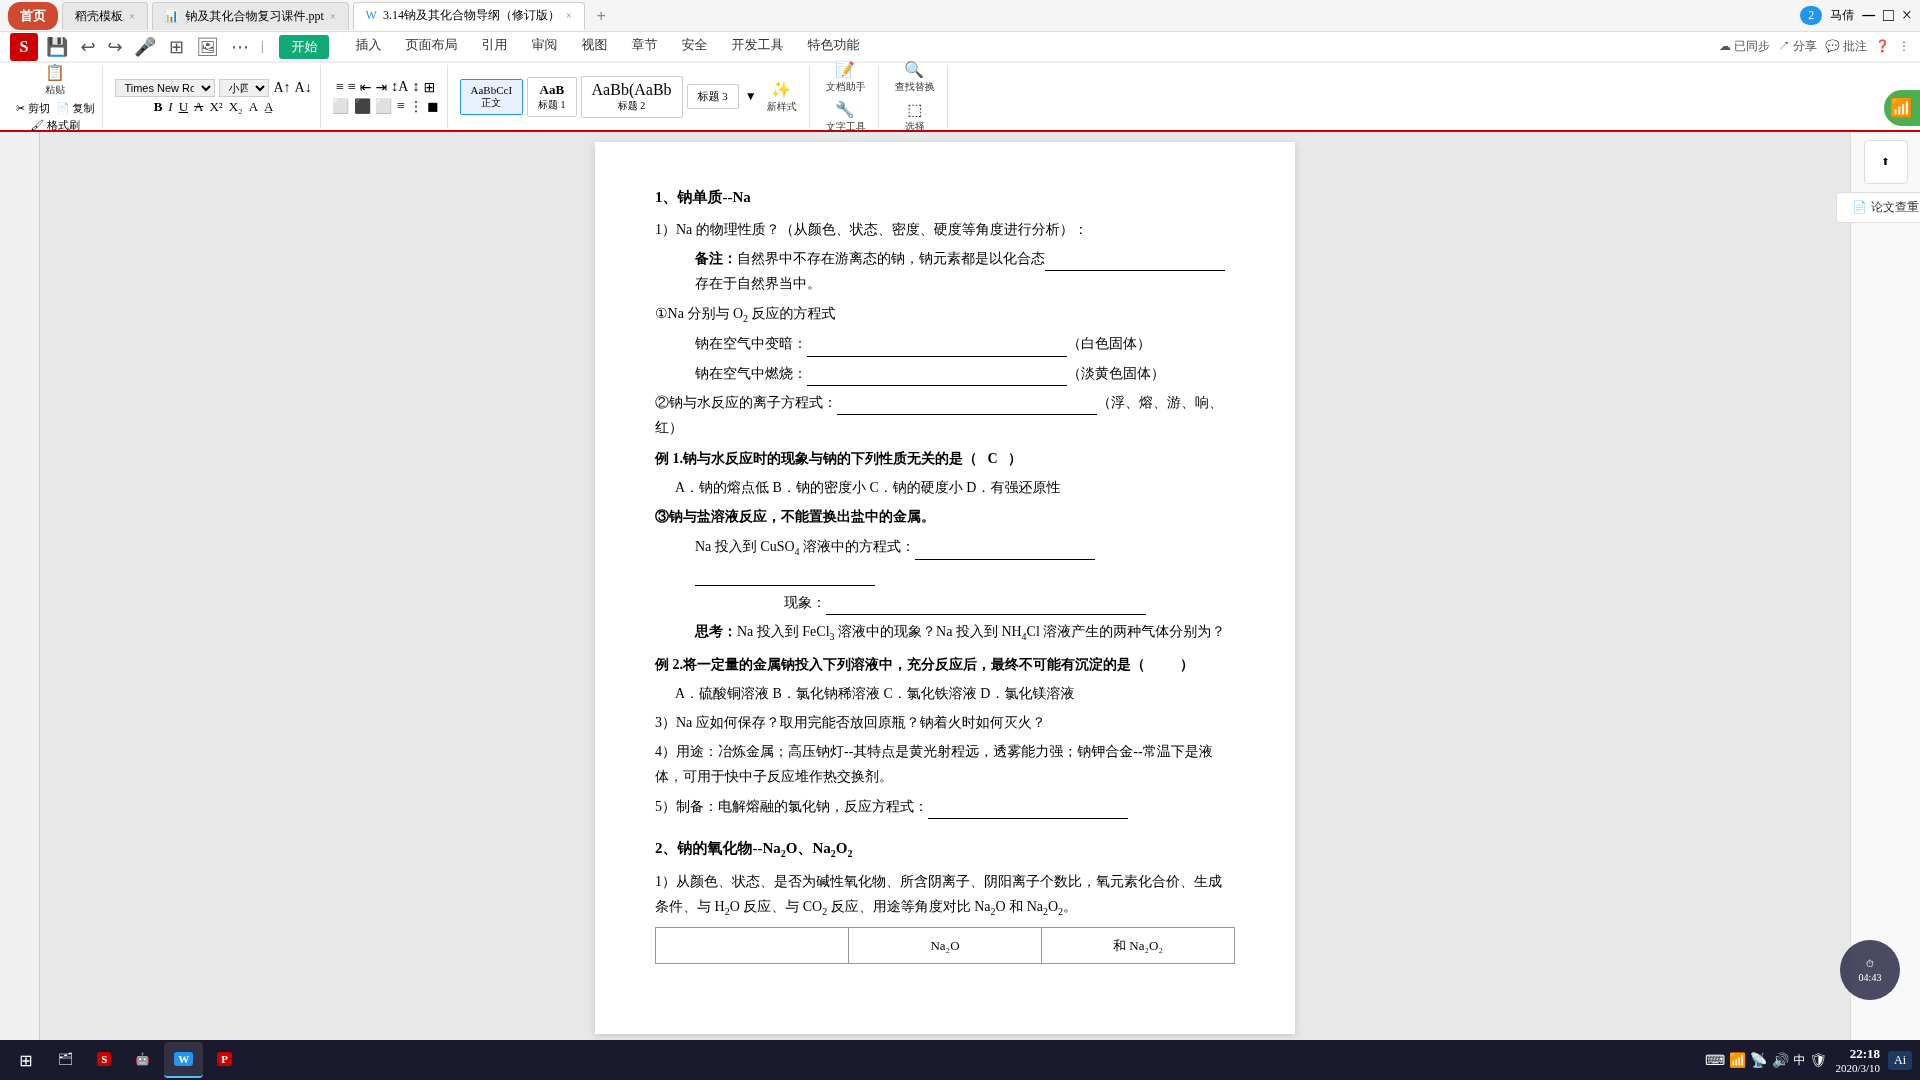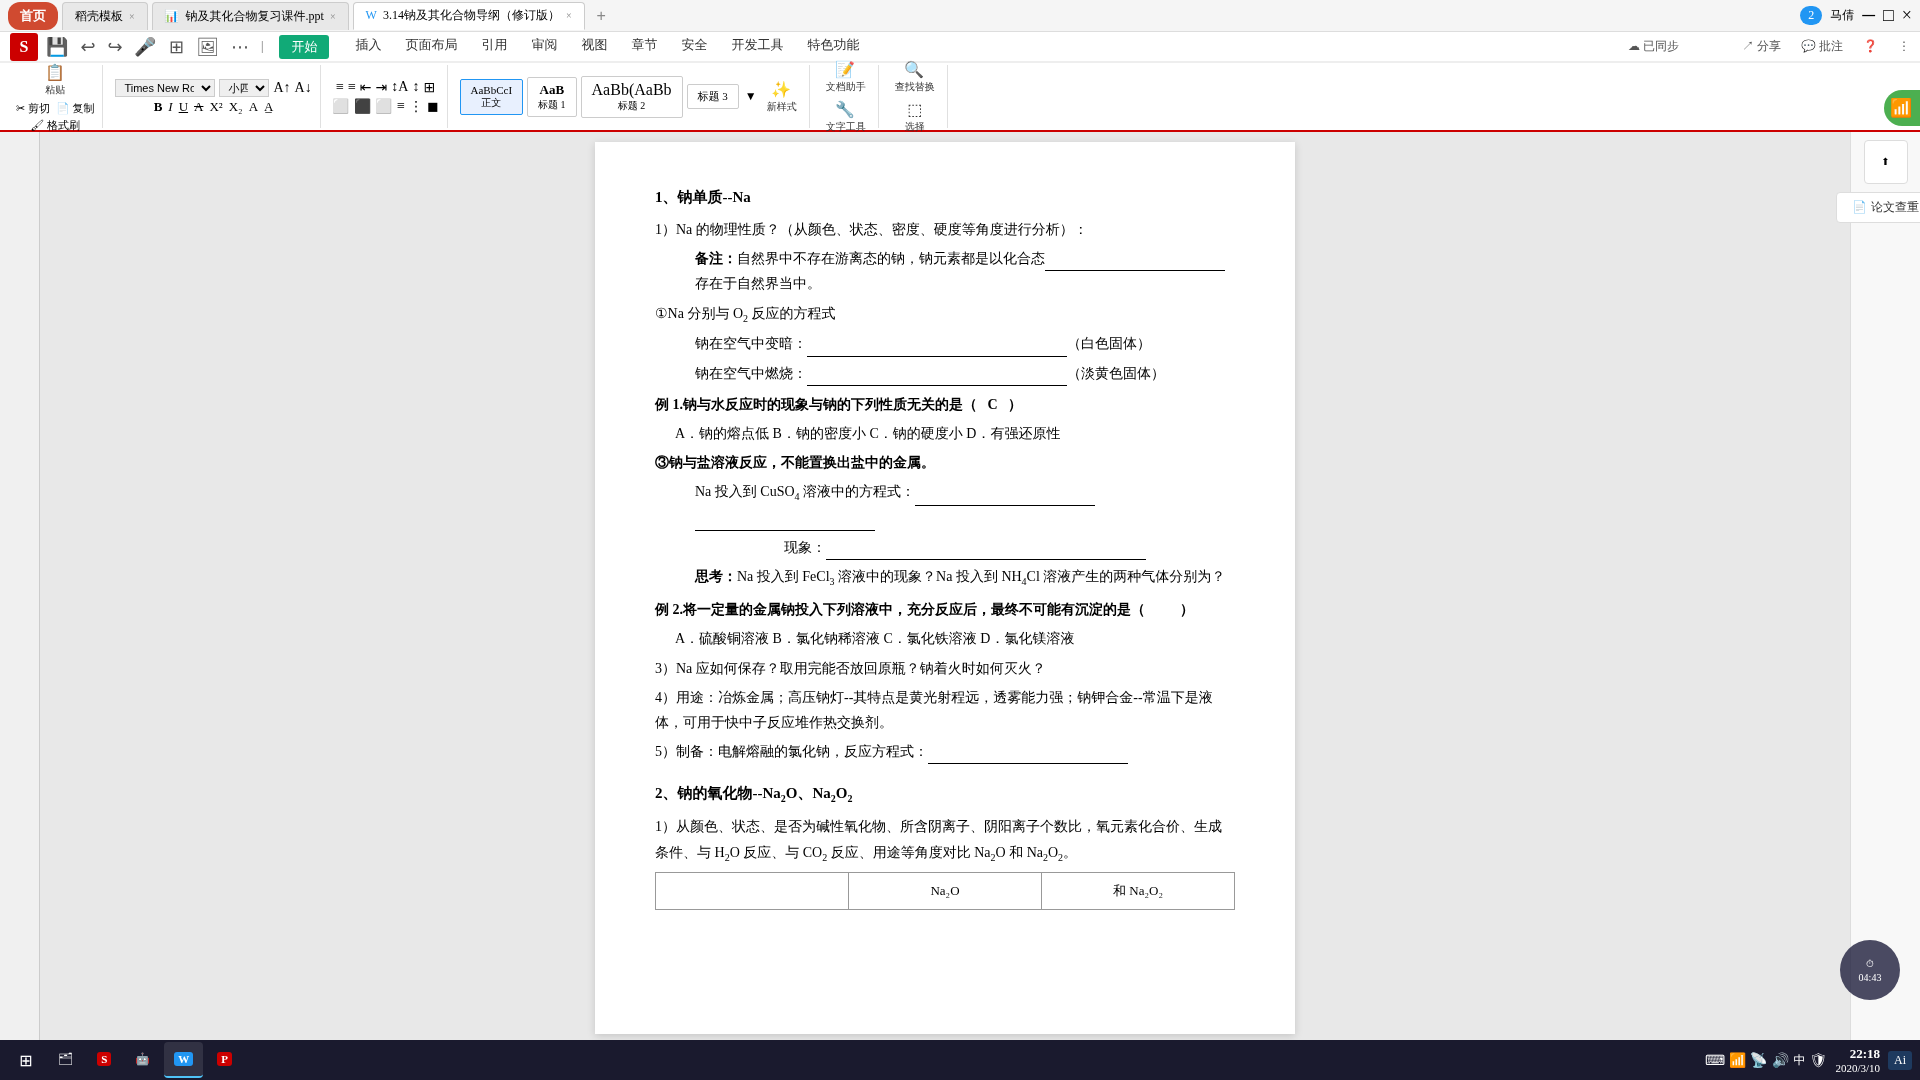--- a/index.html
+++ b/index.html
@@ -342,23 +342,23 @@
       <span class="menu-item">插入</span>
       <span class="menu-item">页面布局</span>
       <span class="menu-item">引用</span>
       <span class="menu-item">审阅</span>
       <span class="menu-item">视图</span>
       <span class="menu-item">章节</span>
       <span class="menu-item">安全</span>
       <span class="menu-item">开发工具</span>
       <span class="menu-item">特色功能</span>
     </div>
-    <span style="margin-left:auto;display:flex;align-items:center;gap:20px;font-size:12px;color:#555;">
+    <span style="margin-left:auto;display:flex;align-items:center;gap:8px;font-size:12px;color:#555;">
       <span>☁ 已同步</span>
-      <span style="cursor:pointer;margin-left:43px;">↗ 分享</span>
+      <span style="cursor:pointer;">↗ 分享</span>
       <span style="cursor:pointer;">💬 批注</span>
       <span style="cursor:pointer;">❓</span>
       <span style="cursor:pointer;">⋮</span>
     </span>
   </div>
 
   <div class="ribbon-tools">
 
     <div class="tool-group">
       <div class="tool-row">
@@ -484,20 +484,21 @@
 
 
       <div class="para">①Na 分别与 O<sub>2</sub> 反应的方程式</div>
       <div class="para indent">
         钠在空气中变暗：<span class="blank-xl"></span>（白色固体）
       </div>
       <div class="para indent">
         钠在空气中燃烧：<span class="blank-xl"></span>（淡黄色固体）
       </div>
 
+      <div class="para">②钠与水反应的离子方程式：<span class="blank-xl"></span>（浮、熔、游、响、红）</div>
 
       <div class="para example">
         <strong>例 1.</strong>钠与水反应时的现象与钠的下列性质无关的是（ &nbsp;&nbsp;C&nbsp;&nbsp; ）
       </div>
       <div class="para options">A．钠的熔点低      B．钠的密度小      C．钠的硬度小      D．有强还原性</div>
 
       <div class="para" style="font-weight:bold;">③钠与盐溶液反应，不能置换出盐中的金属。</div>
       <div class="para indent">
         Na 投入到 CuSO<sub>4</sub> 溶液中的方程式：<span class="blank-long"></span>&nbsp;&nbsp;<span class="blank-long"></span>
       </div>

